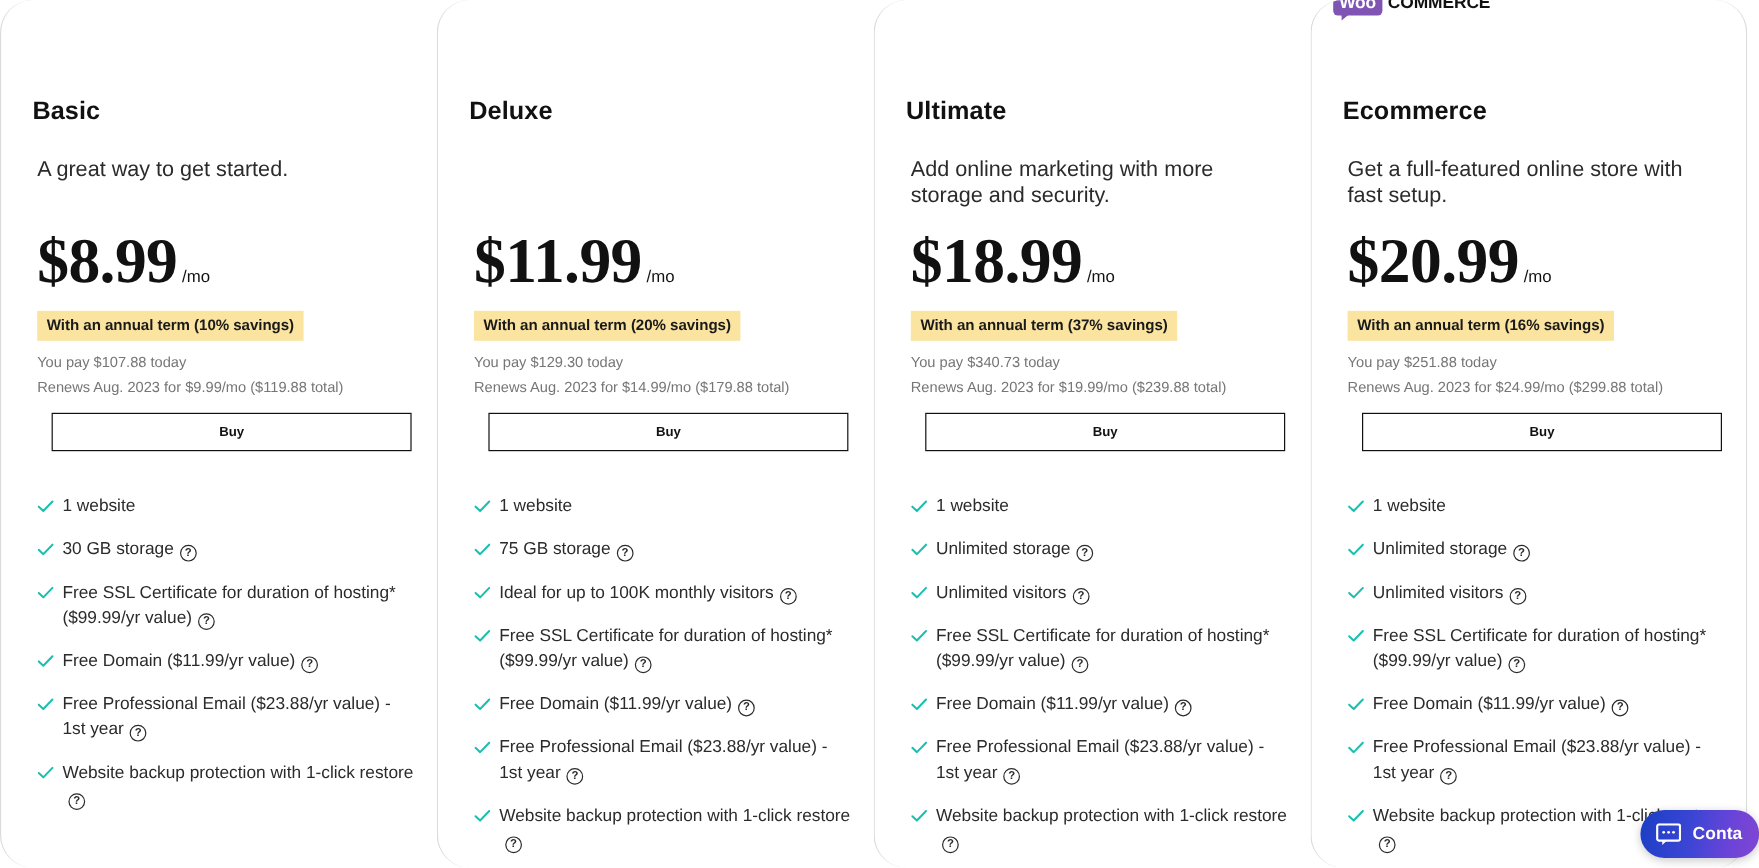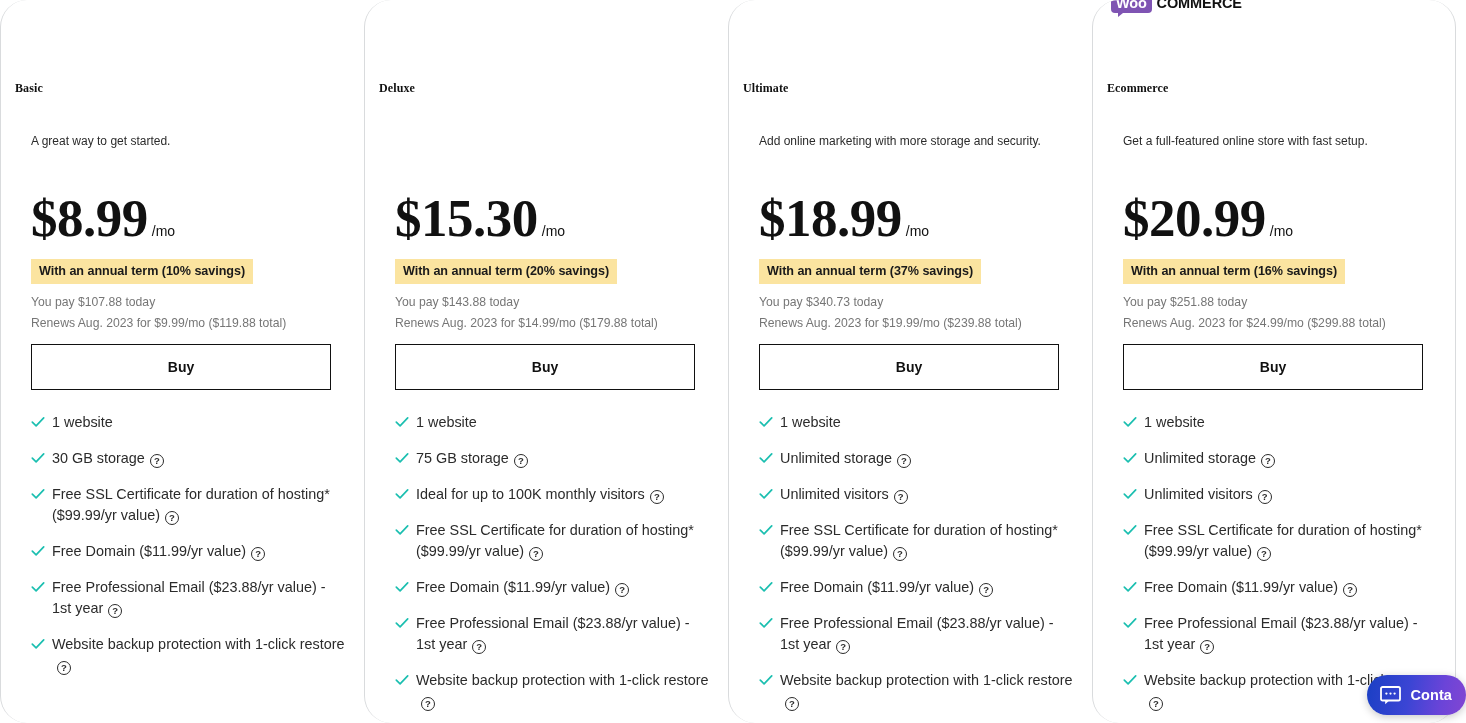--- a/index.html
+++ b/index.html
@@ -75,34 +75,33 @@
     font-size: 14.5px;
     letter-spacing: -0.1px;
     margin-left: 5px;
     line-height: 1.05;
   }
 
   
   .plan-name {
     position: absolute;
     top: 81px;
-    left: 14px;
-    font-size: 12px;
+    left: 26px;
+    font-size: 21px;
     font-weight: 700;
     color: #111111;
     letter-spacing: 0.1px;
-    font-family: Liberation Serif, serif;
   }
 
   .plan-desc {
     position: absolute;
     top: 131px;
     left: 30px;
     right: 30px;
-    font-size: 12px;
+    font-size: 18px;
     line-height: 21px;
     color: #2b2b2b;
     font-weight: 400;
   }
 
   
   .price-row {
     position: absolute;
     top: 192px;
     left: 30px;
@@ -148,28 +147,28 @@
     line-height: 17px;
     white-space: nowrap;
   }
   .fineprint.today  { top: 294px; }
   .fineprint.renews { top: 315px; }
 
   
   .buy-btn {
     position: absolute;
     top: 344px;
-    left: 30px;
+    left: 42px;
     width: 300px;
-    height: 46px;
+    height: 32px;
     background: #ffffff;
     border: 1px solid #111111;
     border-radius: 0;
     font-family: "Liberation Sans", sans-serif;
-    font-size: 14px;
+    font-size: 11px;
     font-weight: 700;
     color: #111111;
     cursor: pointer;
     display: flex;
     align-items: center;
     justify-content: center;
   }
 
   
   .feature-list {
@@ -308,25 +307,25 @@
               <path d="M1.3 7.2 L5.1 10.8 L12.7 2.9" fill="none" stroke="#1bbfb0" stroke-width="1.7" stroke-linecap="round" stroke-linejoin="round"></path>
             </svg>
           </span>
           <span class="feature-text"><span>Website backup protection with 1-click restore</span><span class="help-icon">?</span></span>
         </li>
       </ul>
     </div>
     <div class="plan-col">
       <div class="plan-name">Deluxe</div>
       <div class="price-row">
-        <span class="price-amount">$15.30</span>
+        <span class="price-amount">$11.99</span>
         <span class="price-period">/mo</span>
       </div>
       <div class="savings-badge">With an annual term (20% savings)</div>
-      <div class="fineprint today">You pay $143.88 today</div>
+      <div class="fineprint today">You pay $129.30 today</div>
       <div class="fineprint renews">Renews Aug. 2023 for $14.99/mo ($179.88 total)</div>
       <button class="buy-btn">Buy</button>
       <ul class="feature-list">
         <li class="feature-item">
           <span class="check-icon">
             <svg viewBox="0 0 14 14" width="14" height="14" aria-hidden="true">
               <path d="M1.3 7.2 L5.1 10.8 L12.7 2.9" fill="none" stroke="#1bbfb0" stroke-width="1.7" stroke-linecap="round" stroke-linejoin="round"></path>
             </svg>
           </span>
           <span class="feature-text"><span>1 website</span></span>

